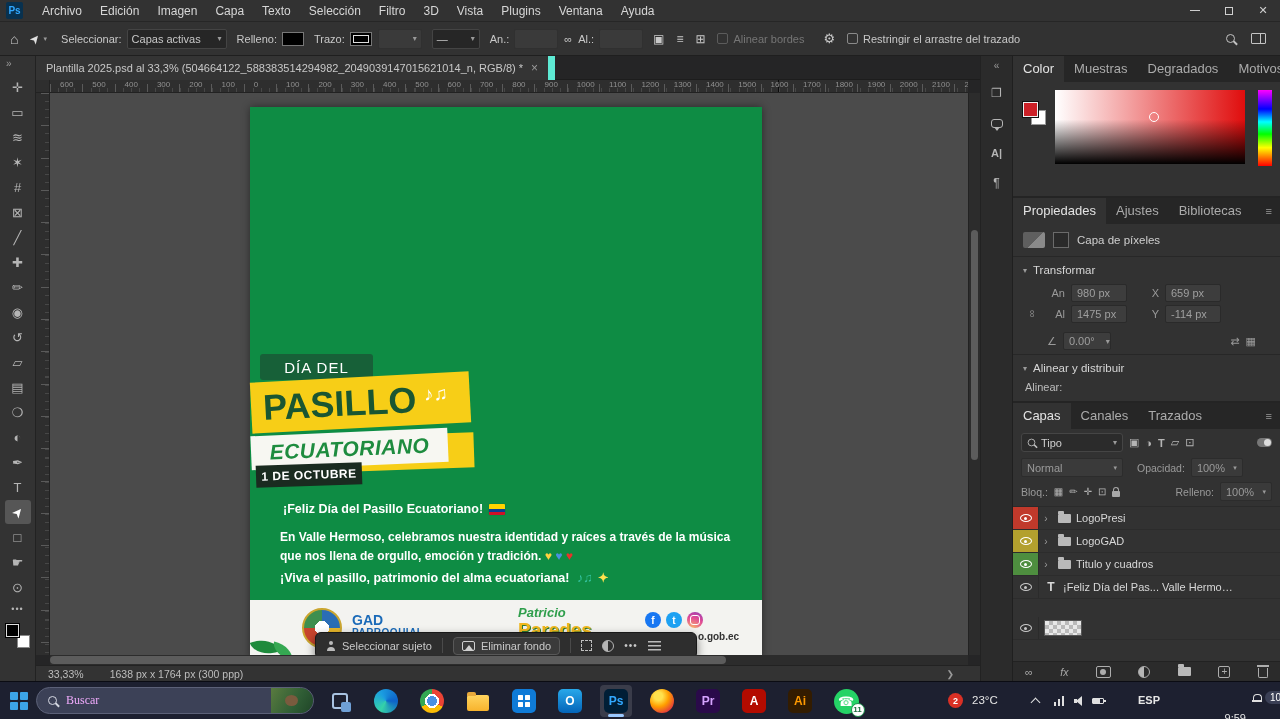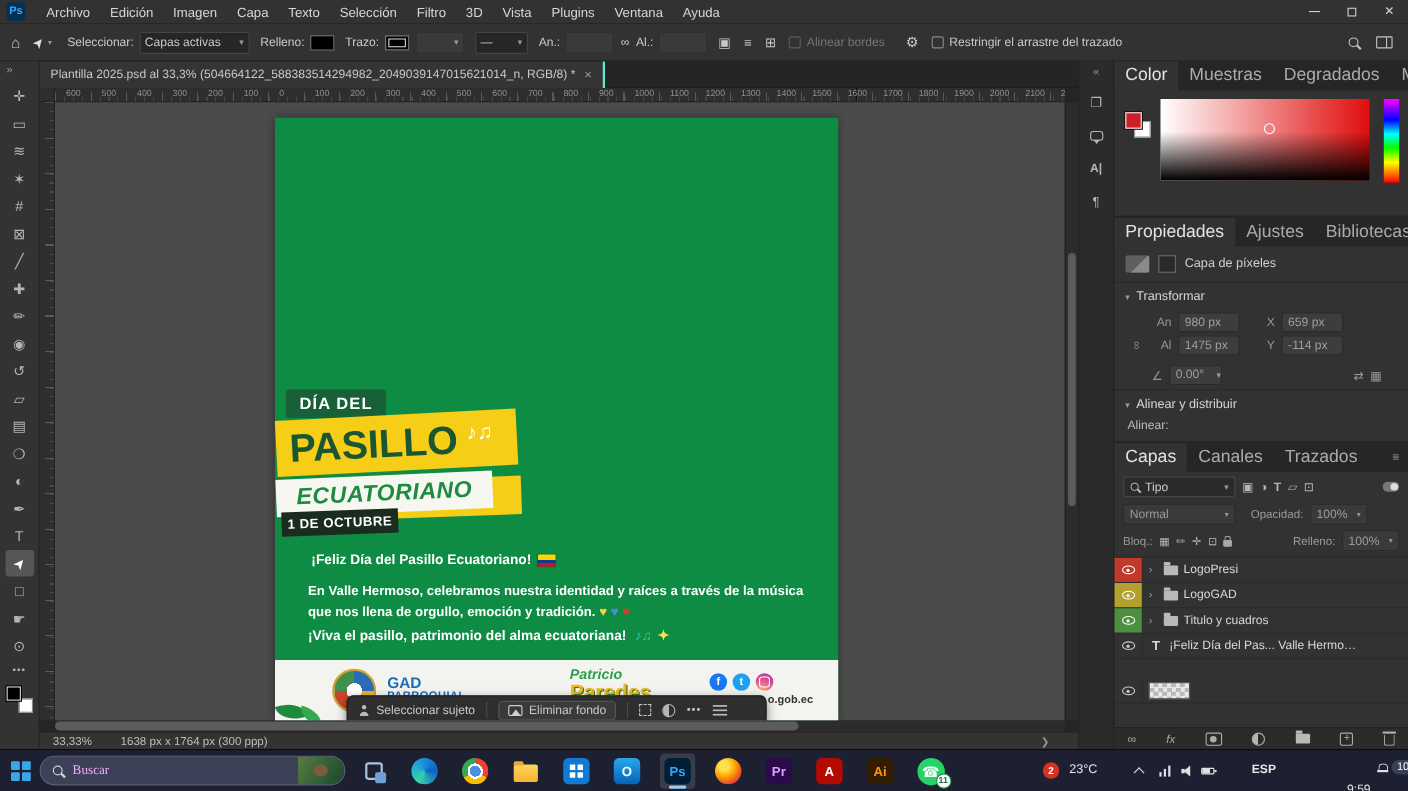--- a/index.html
+++ b/index.html
@@ -40,21 +40,21 @@
   .tool{width:26px;height:24px;display:flex;align-items:center;justify-content:center;color:#b5b5b5;font-size:13px;border-radius:3px;margin-bottom:1px;}
   .tool.sel{background:#565656;color:#fff;}
   .tool-more{color:#b5b5b5;font-size:9px;letter-spacing:1px;margin:4px 0;}
   .swatches{position:relative;width:24px;height:24px;margin-top:6px;}
   .sw-bg{position:absolute;right:0;bottom:0;width:13px;height:13px;background:#fff;border:1px solid #888;}
   .sw-fg{position:absolute;left:0;top:0;width:13px;height:13px;background:#000;border:1px solid #ddd;box-shadow:0 0 0 1px #000;}
 
   
   .docarea{left:36px;top:56px;width:944px;bottom:38px;background:#252526;}
   .tabbar{position:absolute;left:0;top:0;right:0;height:24px;background:#252526;border-bottom:1px solid #1d1d1d;display:flex;}
-  .doc-tab{height:24px;background:#343434;display:flex;align-items:center;padding:0 10px;gap:8px;border-right:2px solid #5eead4;max-width:540px;}
+  .doc-tab{height:24px;background:#343434;display:flex;align-items:center;padding:0 10px;gap:8px;border-right:7px solid #5eead4;max-width:540px;}
   .doc-tab .t{font-size:11px;color:#c8c8c8;white-space:nowrap;overflow:hidden;}
   .doc-tab .x{font-size:12px;color:#9a9a9a;}
   .ruler-corner{left:0;top:24px;width:14px;height:13px;background:#2e2e2e;border-right:1px solid #222;border-bottom:1px solid #222;}
   .ruler-h{left:14px;top:24px;right:12px;height:13px;background-color:#2e2e2e;border-bottom:1px solid #222;
     background-image:repeating-linear-gradient(to right,#5a5a5a 0 1px,transparent 1px 32.3px),repeating-linear-gradient(to right,#474747 0 1px,transparent 1px 8.1px);
     background-size:100% 8px,100% 4px;background-position:left bottom,left bottom;background-repeat:no-repeat;overflow:hidden;}
   .rlab{position:absolute;top:0;font-size:8px;color:#909090;}
   .ruler-marker{position:absolute;top:0;bottom:0;width:1px;background:#0a0a0a;}
   .ruler-v{left:0;top:37px;width:14px;bottom:26px;background-color:#2e2e2e;border-right:1px solid #222;
     background-image:repeating-linear-gradient(to bottom,#5a5a5a 0 1px,transparent 1px 32.3px),repeating-linear-gradient(to bottom,#474747 0 1px,transparent 1px 8.1px);
@@ -64,21 +64,21 @@
   .scroll-v .thumb{position:absolute;left:2px;right:2px;top:137px;height:230px;background:#5c5c5c;border-radius:4px;}
   .scroll-h{left:14px;right:12px;bottom:16px;height:10px;background:#2c2c2c;}
   .scroll-h .thumb{position:absolute;top:1px;bottom:1px;left:0;width:676px;background:#5c5c5c;border-radius:4px;}
   .statusbar{left:0;right:0;bottom:0;height:16px;background:#333;border-top:1px solid #222;display:flex;align-items:center;font-size:10.5px;color:#bdbdbd;}
   .statusbar .zoom{margin-left:12px;}
   .statusbar .info{margin-left:26px;}
   .statusbar .arr{margin-left:auto;margin-right:26px;color:#9a9a9a;font-size:9px;}
 
   
   .poster{left:200px;top:14px;width:512px;height:551px;background:#0e8c44;box-shadow:0 0 8px rgba(0,0,0,.45);}
-  .p-badge{left:10px;top:247px;width:91px;height:26px;background:#176038;border-radius:3px;display:flex;align-items:center;justify-content:center;color:#fff;font-weight:bold;font-size:15px;letter-spacing:1px;}
+  .p-badge{left:10px;top:247px;width:113px;height:26px;background:#176038;border-radius:3px;display:flex;align-items:center;justify-content:center;color:#fff;font-weight:normal;font-size:15px;letter-spacing:1px;}
   .p-title-box{left:1px;top:270px;width:219px;height:51px;background:#f7ce17;transform:rotate(-3deg);display:flex;align-items:center;padding-left:12px;}
   .p-title{color:#1a5632;font-weight:900;font-size:36px;letter-spacing:0px;line-height:1;}
   .p-title-notes{color:#fff;font-size:19px;margin-left:8px;margin-top:-10px;}
   .p-sub-shadow{left:12px;top:329px;width:212px;height:35px;background:#f7ce17;transform:rotate(-2deg);}
   .p-sub-box{left:1px;top:325px;width:197px;height:34px;background:#f7f7f2;transform:rotate(-2.5deg);display:flex;align-items:center;justify-content:center;}
   .p-sub{color:#1e8c3f;font-style:italic;font-weight:bold;font-size:21px;letter-spacing:.5px;}
   .p-date{left:6px;top:357px;width:106px;height:22px;background:#1a2b20;transform:rotate(-2deg);display:flex;align-items:center;justify-content:center;color:#fff;font-weight:bold;font-size:12px;letter-spacing:.5px;}
   .p-greet{left:33px;top:395px;color:#fff;font-weight:bold;font-size:12.5px;display:flex;align-items:center;gap:6px;}
   .flag{width:16px;height:11px;border-radius:1px;background:linear-gradient(to bottom,#ffd400 0 50%,#0a3d91 50% 75%,#ce1126 75%);box-shadow:0 0 1px rgba(0,0,0,.4);}
   .p-body{left:30px;top:421px;width:468px;color:#fff;font-weight:bold;font-size:12px;line-height:1.55;}
@@ -128,21 +128,21 @@
   .pstrip{left:980px;top:56px;width:32px;bottom:38px;background:#2b2b2b;border-left:1px solid #222;display:flex;flex-direction:column;align-items:center;}
   .collapse-r{color:#9a9a9a;font-size:10px;padding:4px 0 10px 0;}
   .picon{width:24px;height:24px;display:flex;align-items:center;justify-content:center;color:#b5b5b5;font-size:12px;margin-bottom:6px;}
   .bubble{width:12px;height:9px;border:1.3px solid #b5b5b5;border-radius:3px;position:relative;display:inline-block;}
   .bubble::after{content:'';position:absolute;bottom:-4px;left:2px;border-left:3px solid transparent;border-right:3px solid transparent;border-top:4px solid #b5b5b5;}
 
   
   .panels{left:1012px;top:56px;width:268px;bottom:38px;background:#323232;border-left:1px solid #1f1f1f;display:flex;flex-direction:column;}
   .panel{border-bottom:2px solid #242424;}
   .ptabs{height:26px;background:#262626;display:flex;align-items:center;}
-  .ptab{padding:0 10px;font-size:16px;color:#ababab;line-height:26px;}
+  .ptab{padding:0 10px;font-size:13px;color:#ababab;line-height:26px;}
   .ptab.on{background:#323232;color:#e3e3e3;}
   .pmenu{margin-left:auto;padding-right:8px;color:#9a9a9a;font-size:11px;}
 
   
   .color-content{position:relative;height:114px;}
   .cp-bg{position:absolute;left:18px;top:28px;width:15px;height:15px;background:#fff;border:1px solid #999;}
   .cp-fg{position:absolute;left:10px;top:20px;width:15px;height:15px;background:#cc2027;border:1px solid #eee;box-shadow:0 0 0 1px #111;}
   .cp-grad{position:absolute;left:42px;top:8px;width:190px;height:74px;background:linear-gradient(to top,#000,rgba(0,0,0,0) 60%),linear-gradient(to right,#fff,#e00d0d);}
   .cp-ring{position:absolute;left:136px;top:30px;width:10px;height:10px;border:1.5px solid #fff;border-radius:50%;}
   .cp-hue{position:absolute;right:8px;top:8px;width:14px;height:76px;background:linear-gradient(to bottom,#f0f,#00f 25%,#0ff 42%,#0f0 58%,#ff0 76%,#f00);}

